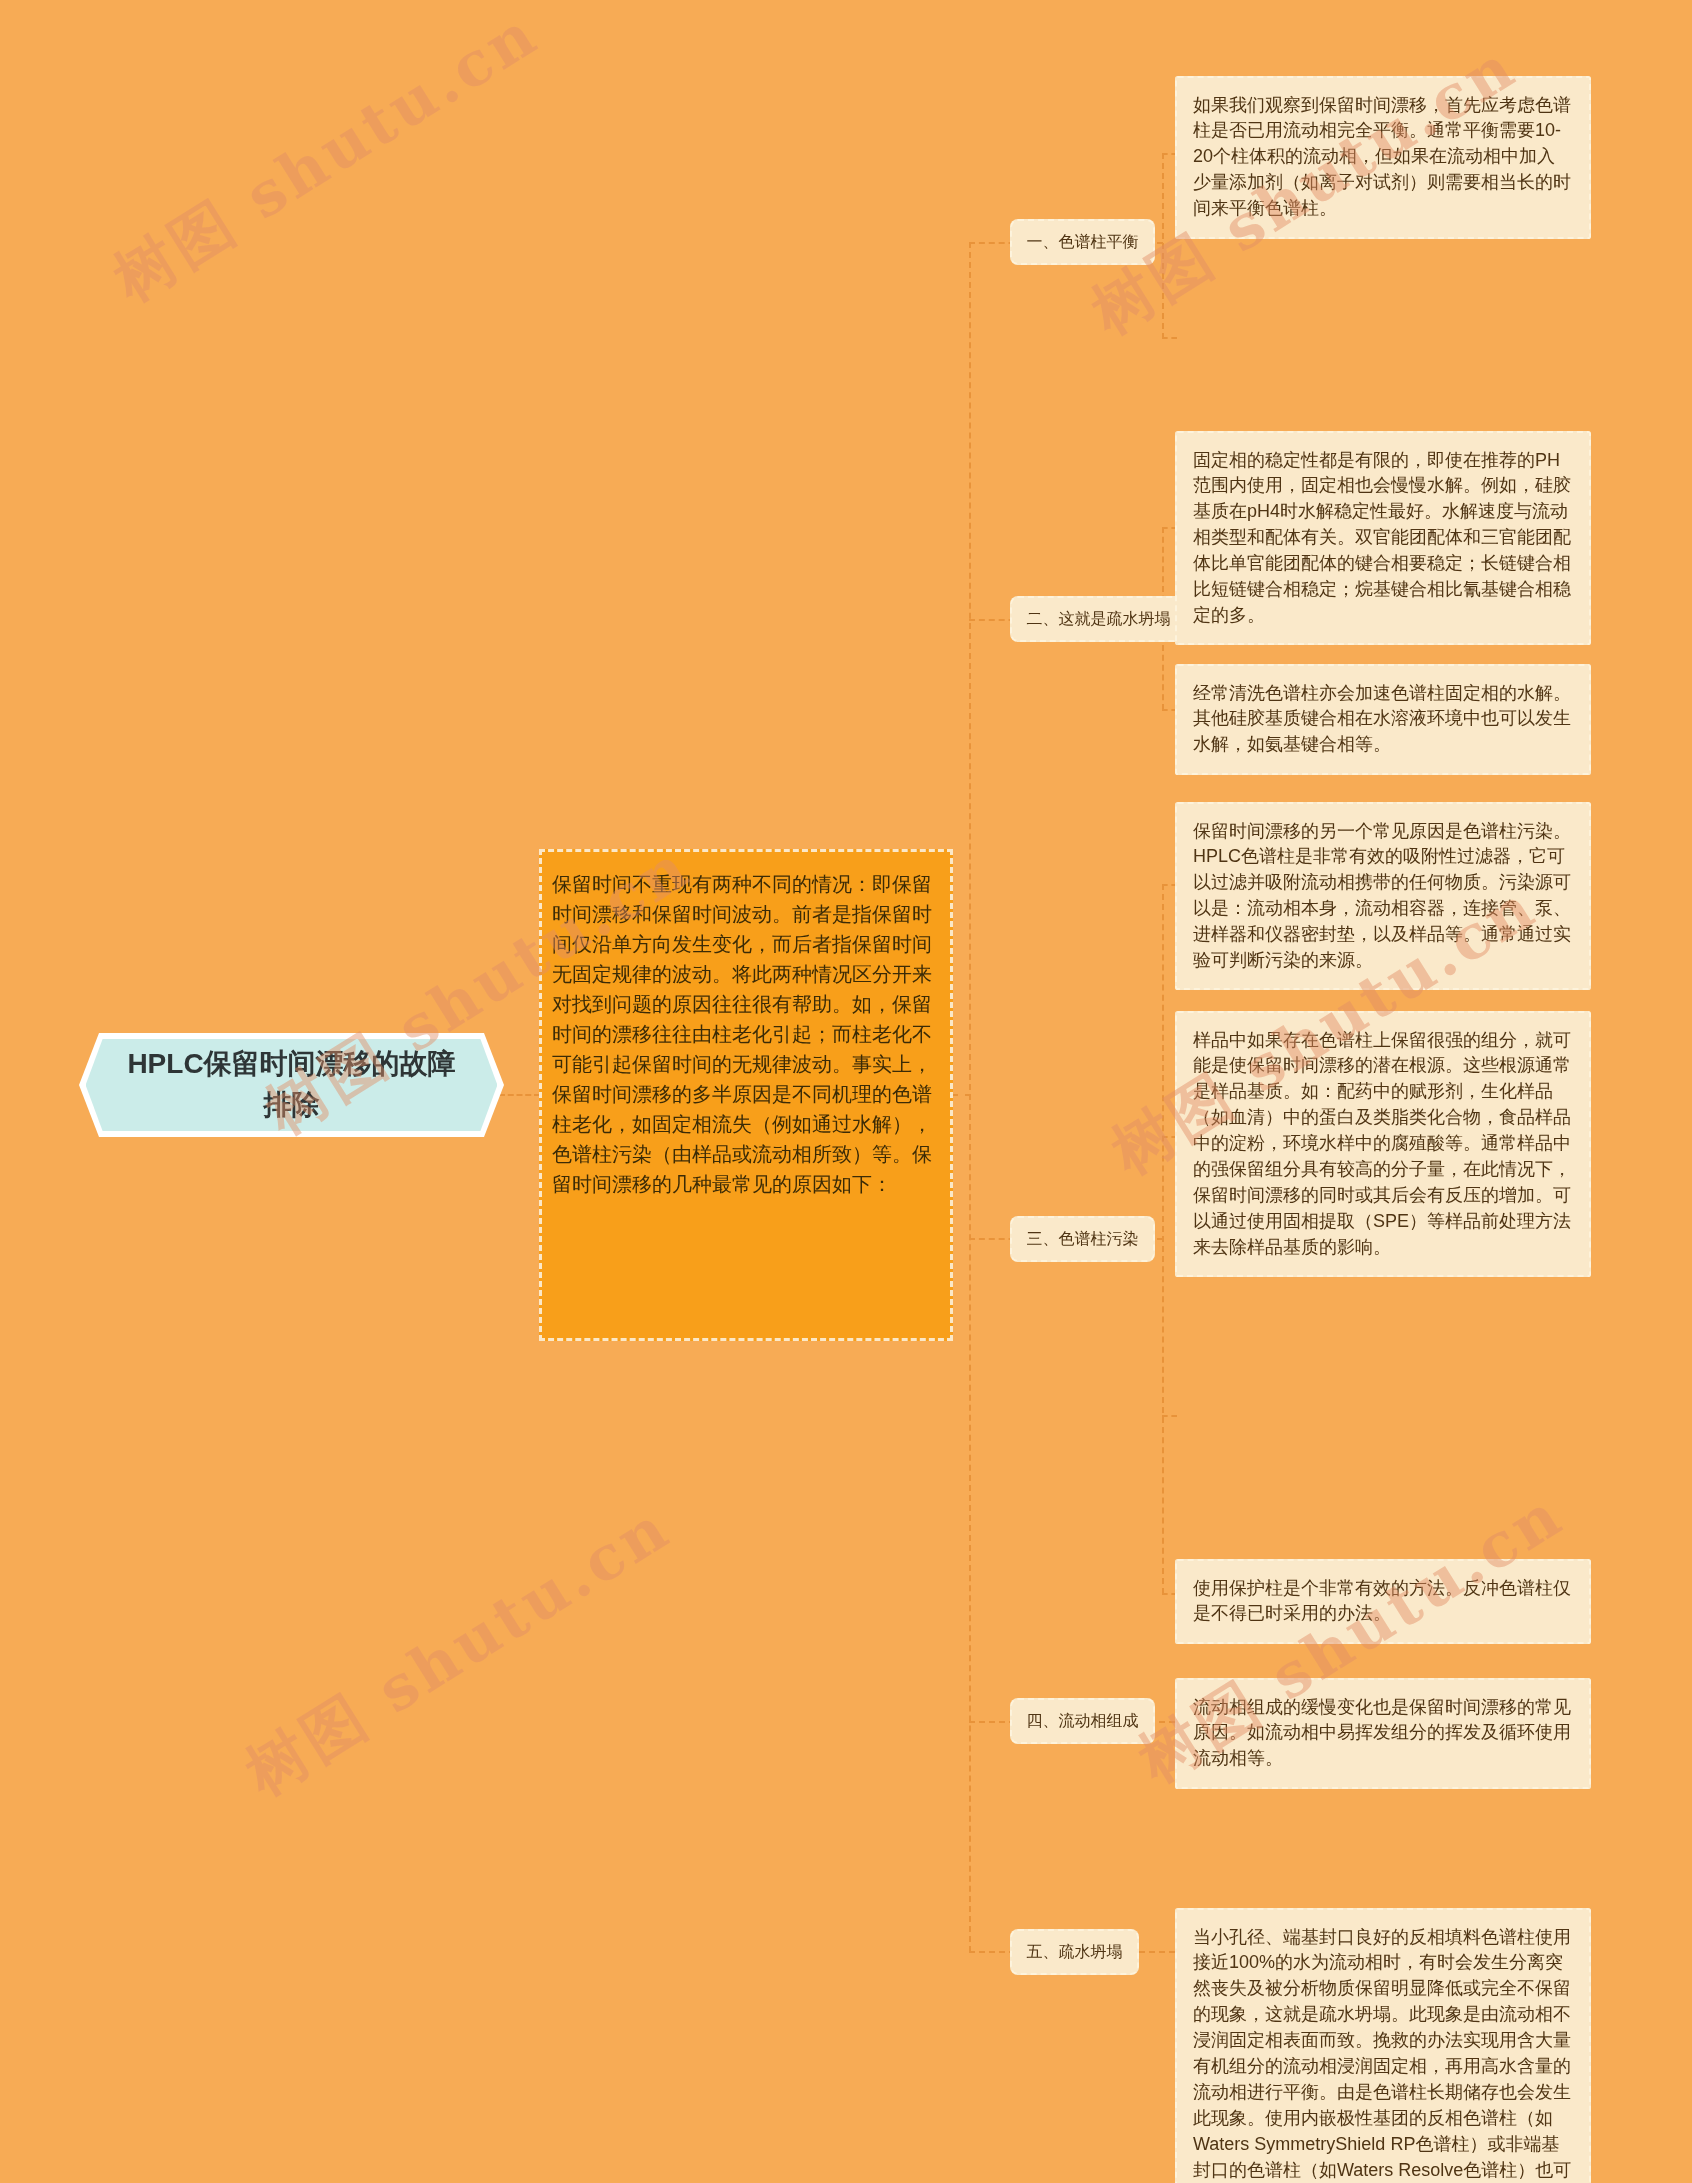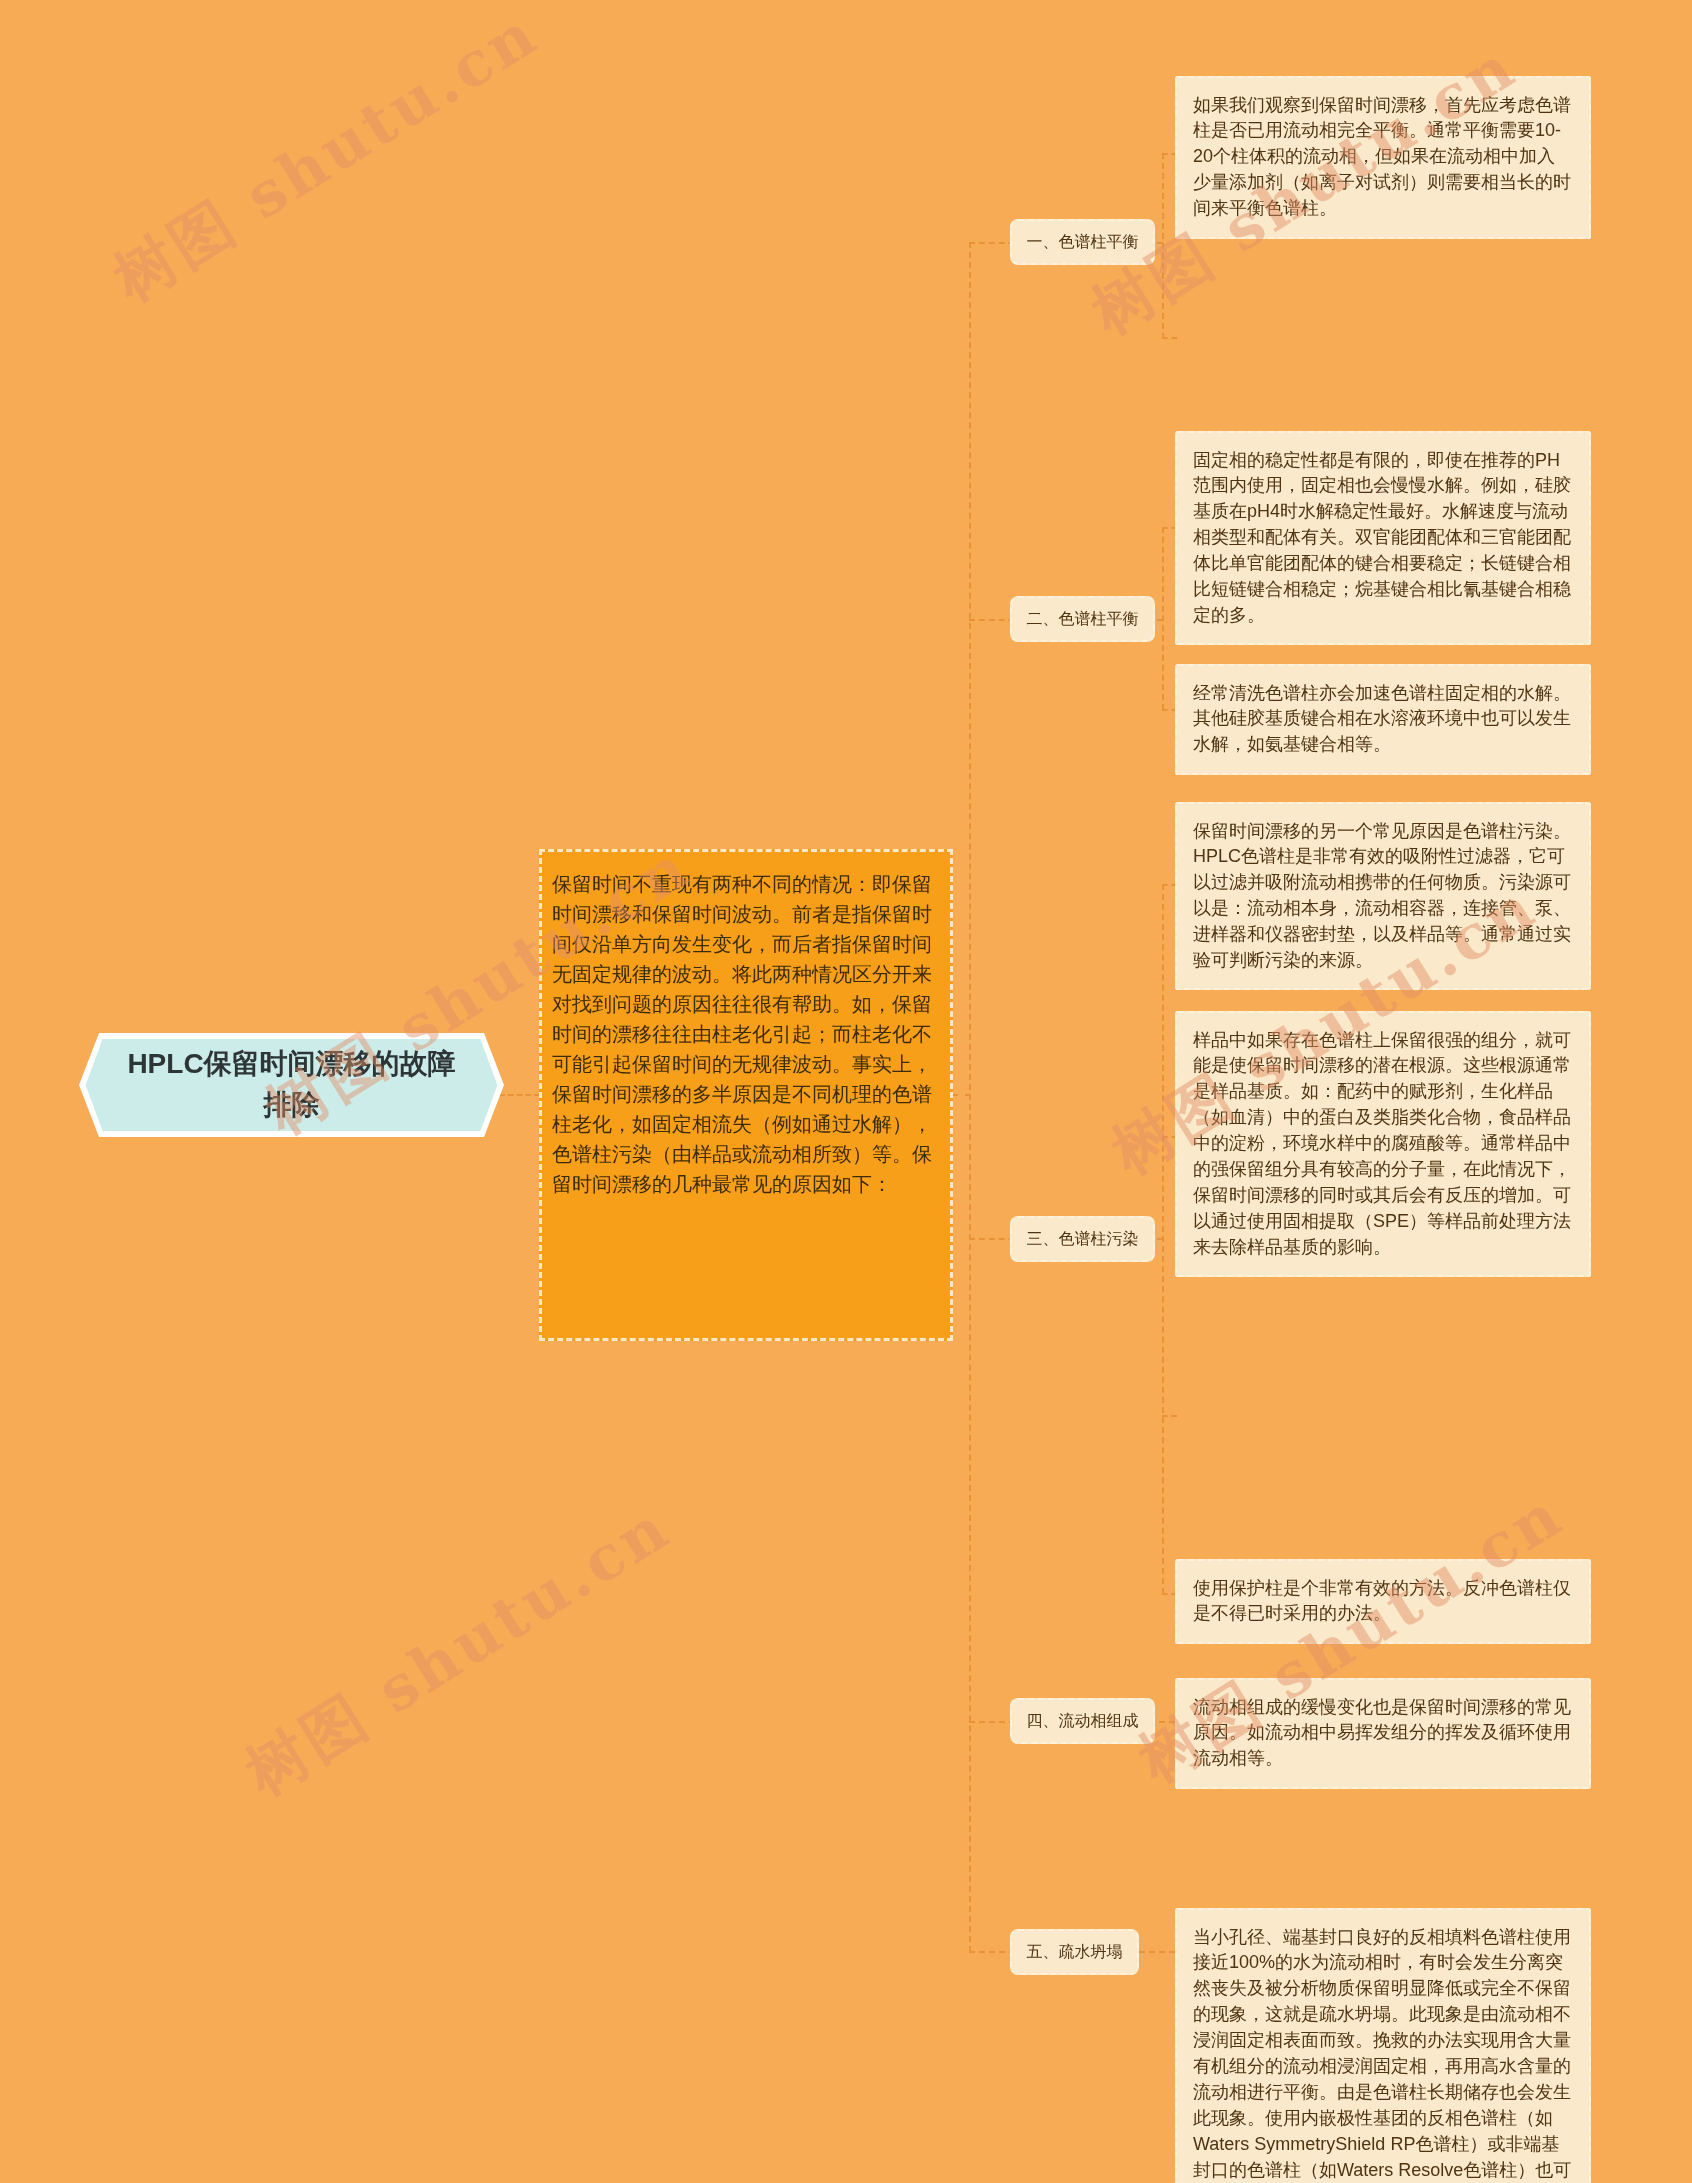--- a/index.html
+++ b/index.html
@@ -63,21 +63,21 @@
   <div class="h" style="left:1162px;top:1415px;width:14.5px"></div>
   <div class="h" style="left:1162px;top:1593px;width:14.5px"></div>
 
   <div class="root">
     <div class="root-inner">HPLC保留时间漂移的故障排除</div>
   </div>
 
   <div class="intro">保留时间不重现有两种不同的情况：即保留时间漂移和保留时间波动。前者是指保留时间仅沿单方向发生变化，而后者指保留时间无固定规律的波动。将此两种情况区分开来对找到问题的原因往往很有帮助。如，保留时间的漂移往往由柱老化引起；而柱老化不可能引起保留时间的无规律波动。事实上，保留时间漂移的多半原因是不同机理的色谱柱老化，如固定相流失（例如通过水解），色谱柱污染（由样品或流动相所致）等。保留时间漂移的几种最常见的原因如下：</div>
 
   <div class="blabel" style="top:219px">一、色谱柱平衡</div>
-  <div class="blabel" style="top:596px">二、色谱柱平衡</div>
+  <div class="blabel" style="top:596px">二、这就是疏水坍塌</div>
   <div class="blabel" style="top:1216px">三、色谱柱污染</div>
   <div class="blabel" style="top:1698px">四、流动相组成</div>
   <div class="blabel" style="top:1929px">五、疏水坍塌</div>
 
   <div class="node" style="top:76px">如果我们观察到保留时间漂移，首先应考虑色谱柱是否已用流动相完全平衡。通常平衡需要10-20个柱体积的流动相，但如果在流动相中加入少量添加剂（如离子对试剂）则需要相当长的时间来平衡色谱柱。</div>
   <div class="node" style="top:431px">固定相的稳定性都是有限的，即使在推荐的PH范围内使用，固定相也会慢慢水解。例如，硅胶基质在pH4时水解稳定性最好。水解速度与流动相类型和配体有关。双官能团配体和三官能团配体比单官能团配体的键合相要稳定；长链键合相比短链键合相稳定；烷基键合相比氰基键合相稳定的多。</div>
   <div class="node" style="top:664px">经常清洗色谱柱亦会加速色谱柱固定相的水解。其他硅胶基质键合相在水溶液环境中也可以发生水解，如氨基键合相等。</div>
   <div class="node" style="top:802px">保留时间漂移的另一个常见原因是色谱柱污染。HPLC色谱柱是非常有效的吸附性过滤器，它可以过滤并吸附流动相携带的任何物质。污染源可以是：流动相本身，流动相容器，连接管、泵、进样器和仪器密封垫，以及样品等。通常通过实验可判断污染的来源。</div>
   <div class="node" style="top:1011px">样品中如果存在色谱柱上保留很强的组分，就可能是使保留时间漂移的潜在根源。这些根源通常是样品基质。如：配药中的赋形剂，生化样品（如血清）中的蛋白及类脂类化合物，食品样品中的淀粉，环境水样中的腐殖酸等。通常样品中的强保留组分具有较高的分子量，在此情况下，保留时间漂移的同时或其后会有反压的增加。可以通过使用固相提取（SPE）等样品前处理方法来去除样品基质的影响。</div>
   <div class="node" style="top:1559px">使用保护柱是个非常有效的方法。反冲色谱柱仅是不得已时采用的办法。</div>

